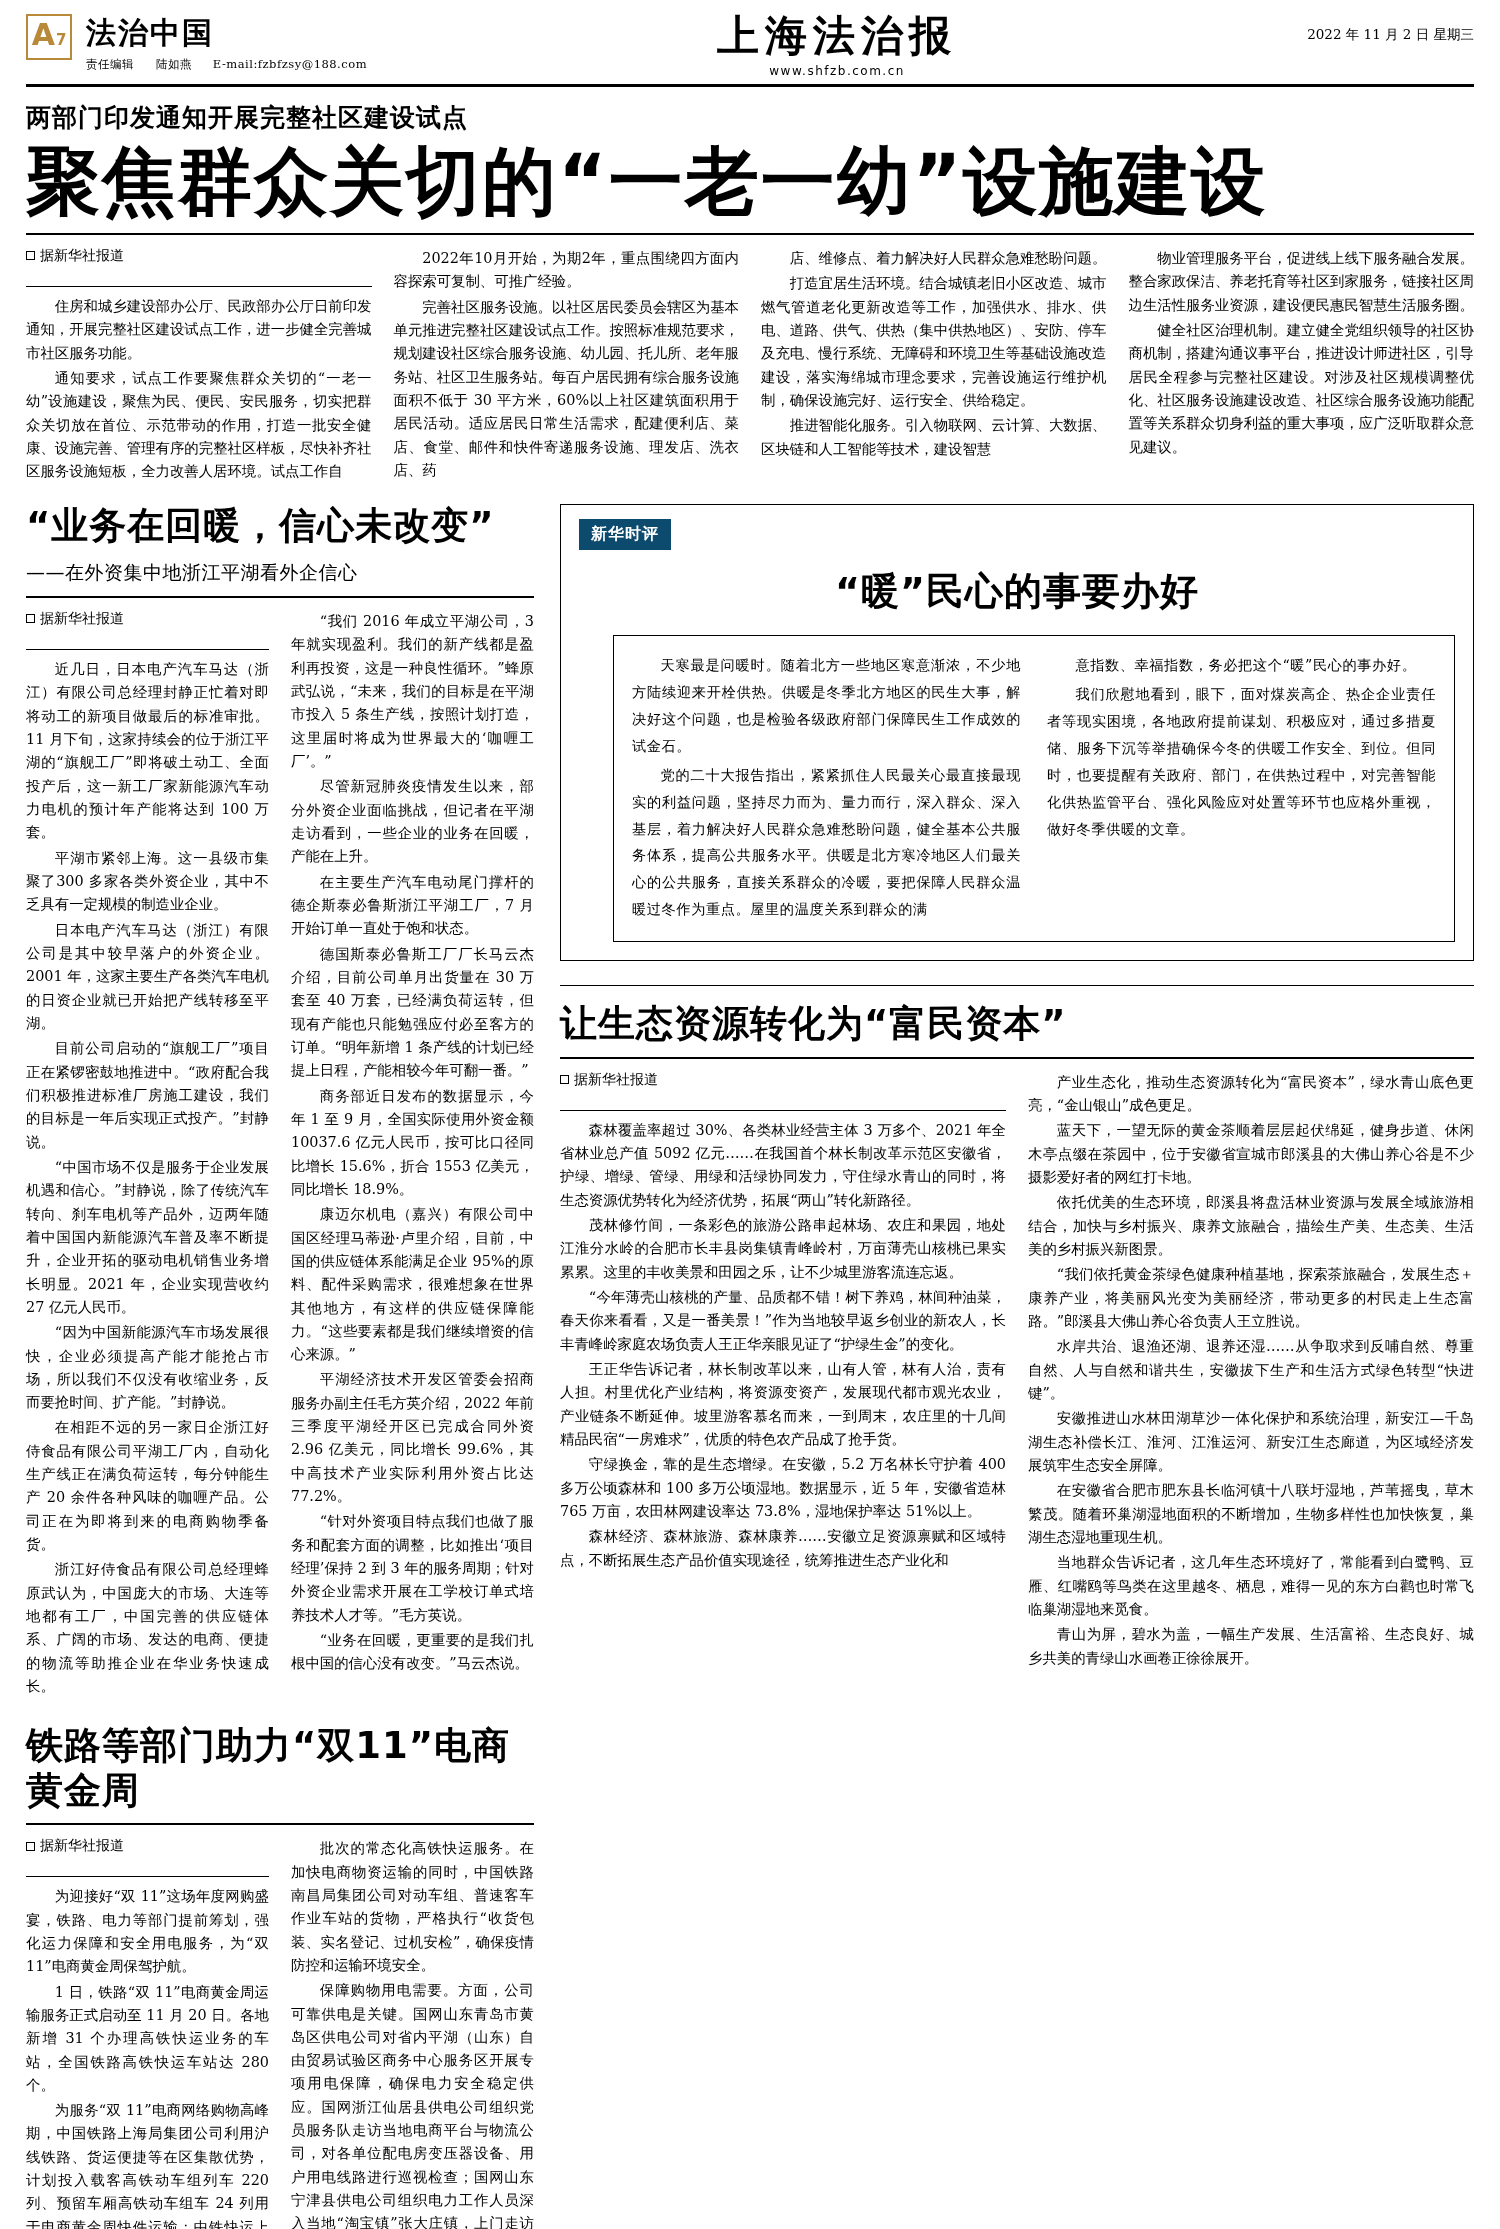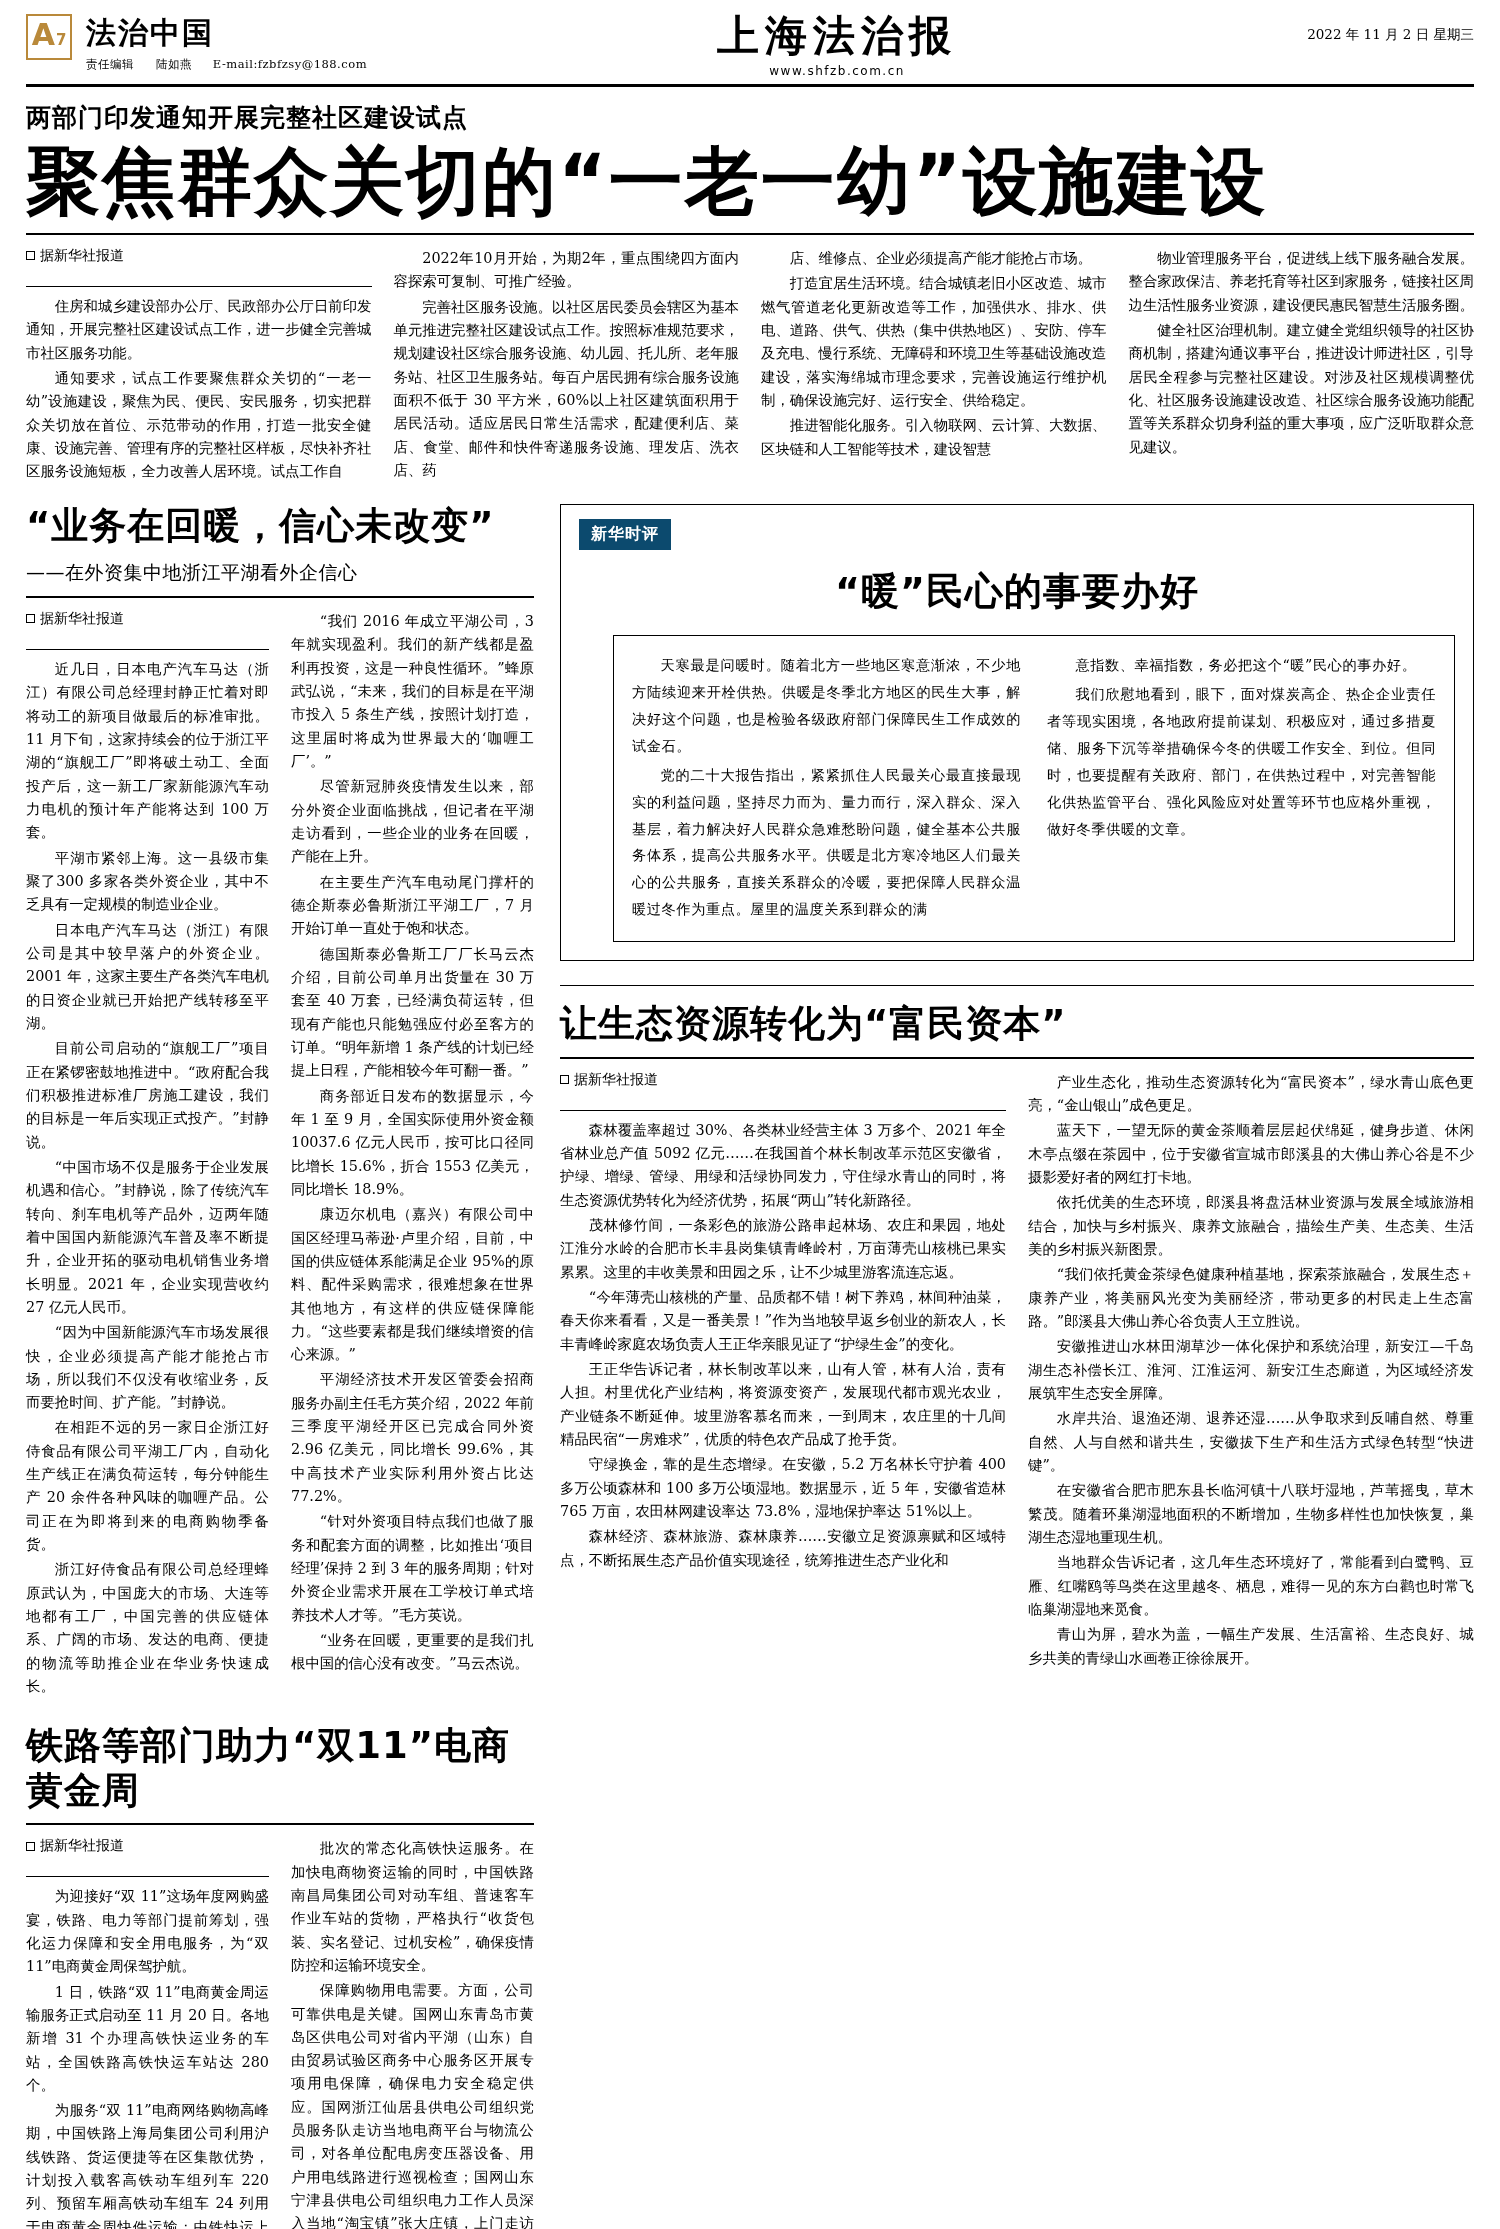--- a/index.html
+++ b/index.html
@@ -232,21 +232,21 @@
       <div class="col">
         <div class="byline"><span class="sq"></span><span>据新华社报道</span></div>
         <p>住房和城乡建设部办公厅、民政部办公厅日前印发通知，开展完整社区建设试点工作，进一步健全完善城市社区服务功能。</p>
         <p>通知要求，试点工作要聚焦群众关切的“一老一幼”设施建设，聚焦为民、便民、安民服务，切实把群众关切放在首位、示范带动的作用，打造一批安全健康、设施完善、管理有序的完整社区样板，尽快补齐社区服务设施短板，全力改善人居环境。试点工作自</p>
       </div>
       <div class="col">
         <p>2022年10月开始，为期2年，重点围绕四方面内容探索可复制、可推广经验。</p>
         <p>完善社区服务设施。以社区居民委员会辖区为基本单元推进完整社区建设试点工作。按照标准规范要求，规划建设社区综合服务设施、幼儿园、托儿所、老年服务站、社区卫生服务站。每百户居民拥有综合服务设施面积不低于 30 平方米，60%以上社区建筑面积用于居民活动。适应居民日常生活需求，配建便利店、菜店、食堂、邮件和快件寄递服务设施、理发店、洗衣店、药</p>
       </div>
       <div class="col">
-        <p>店、维修点、企业必须提高产能才能抢占市场。</p>
+        <p>店、维修点、着力解决好人民群众急难愁盼问题。</p>
         <p>打造宜居生活环境。结合城镇老旧小区改造、城市燃气管道老化更新改造等工作，加强供水、排水、供电、道路、供气、供热（集中供热地区）、安防、停车及充电、慢行系统、无障碍和环境卫生等基础设施改造建设，落实海绵城市理念要求，完善设施运行维护机制，确保设施完好、运行安全、供给稳定。</p>
         <p>推进智能化服务。引入物联网、云计算、大数据、区块链和人工智能等技术，建设智慧</p>
       </div>
       <div class="col">
         <p>物业管理服务平台，促进线上线下服务融合发展。整合家政保洁、养老托育等社区到家服务，链接社区周边生活性服务业资源，建设便民惠民智慧生活服务圈。</p>
         <p>健全社区治理机制。建立健全党组织领导的社区协商机制，搭建沟通议事平台，推进设计师进社区，引导居民全程参与完整社区建设。对涉及社区规模调整优化、社区服务设施建设改造、社区综合服务设施功能配置等关系群众切身利益的重大事项，应广泛听取群众意见建议。</p>
       </div>
     </div>
   </div>
 
@@ -337,22 +337,22 @@
             <p>“今年薄壳山核桃的产量、品质都不错！树下养鸡，林间种油菜，春天你来看看，又是一番美景！”作为当地较早返乡创业的新农人，长丰青峰岭家庭农场负责人王正华亲眼见证了“护绿生金”的变化。</p>
             <p>王正华告诉记者，林长制改革以来，山有人管，林有人治，责有人担。村里优化产业结构，将资源变资产，发展现代都市观光农业，产业链条不断延伸。坡里游客慕名而来，一到周末，农庄里的十几间精品民宿“一房难求”，优质的特色农产品成了抢手货。</p>
             <p>守绿换金，靠的是生态增绿。在安徽，5.2 万名林长守护着 400 多万公顷森林和 100 多万公顷湿地。数据显示，近 5 年，安徽省造林 765 万亩，农田林网建设率达 73.8%，湿地保护率达 51%以上。</p>
             <p>森林经济、森林旅游、森林康养……安徽立足资源禀赋和区域特点，不断拓展生态产品价值实现途径，统筹推进生态产业化和</p>
           </div>
           <div class="col">
             <p>产业生态化，推动生态资源转化为“富民资本”，绿水青山底色更亮，“金山银山”成色更足。</p>
             <p>蓝天下，一望无际的黄金茶顺着层层起伏绵延，健身步道、休闲木亭点缀在茶园中，位于安徽省宣城市郎溪县的大佛山养心谷是不少摄影爱好者的网红打卡地。</p>
             <p>依托优美的生态环境，郎溪县将盘活林业资源与发展全域旅游相结合，加快与乡村振兴、康养文旅融合，描绘生产美、生态美、生活美的乡村振兴新图景。</p>
             <p>“我们依托黄金茶绿色健康种植基地，探索茶旅融合，发展生态＋康养产业，将美丽风光变为美丽经济，带动更多的村民走上生态富路。”郎溪县大佛山养心谷负责人王立胜说。</p>
+            <p>水岸共治、退渔还湖、退养还湿……从争取求到反哺自然、尊重自然、人与自然和谐共生，安徽拔下生产和生活方式绿色转型“快进键”。</p>
             <p>安徽推进山水林田湖草沙一体化保护和系统治理，新安江—千岛湖生态补偿长江、淮河、江淮运河、新安江生态廊道，为区域经济发展筑牢生态安全屏障。</p>
-            <p>水岸共治、退渔还湖、退养还湿……从争取求到反哺自然、尊重自然、人与自然和谐共生，安徽拔下生产和生活方式绿色转型“快进键”。</p>
             <p>在安徽省合肥市肥东县长临河镇十八联圩湿地，芦苇摇曳，草木繁茂。随着环巢湖湿地面积的不断增加，生物多样性也加快恢复，巢湖生态湿地重现生机。</p>
             <p>当地群众告诉记者，这几年生态环境好了，常能看到白鹭鸭、豆雁、红嘴鸥等鸟类在这里越冬、栖息，难得一见的东方白鹳也时常飞临巢湖湿地来觅食。</p>
             <p>青山为屏，碧水为盖，一幅生产发展、生活富裕、生态良好、城乡共美的青绿山水画卷正徐徐展开。</p>
           </div>
         </div>
       </div>
 
     </div>
   </div>
 

